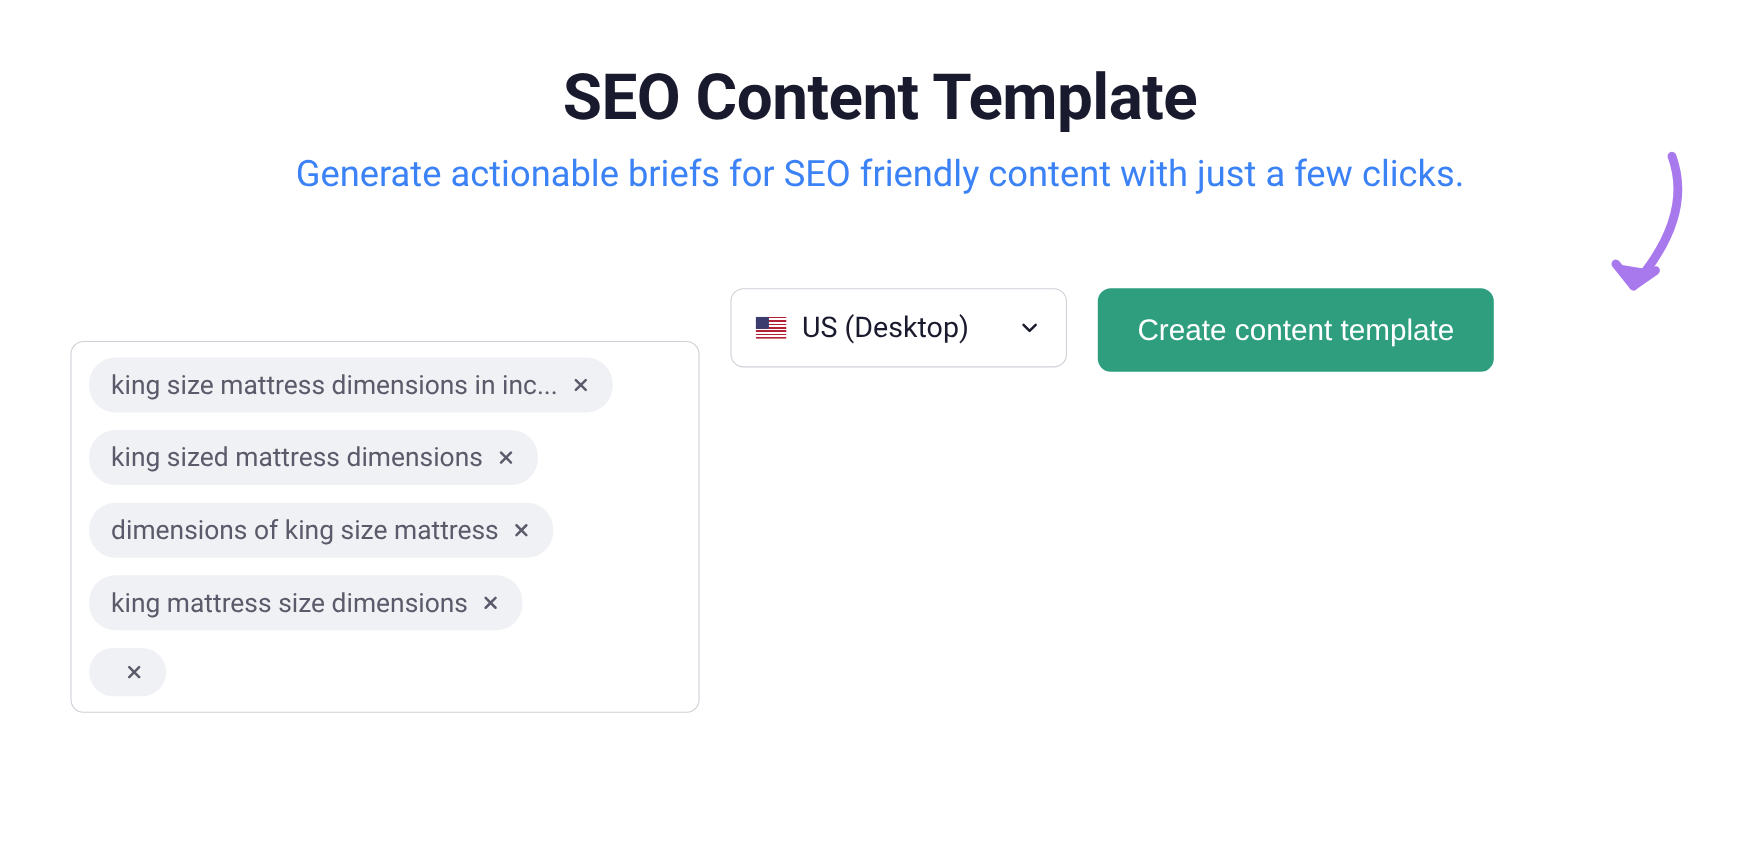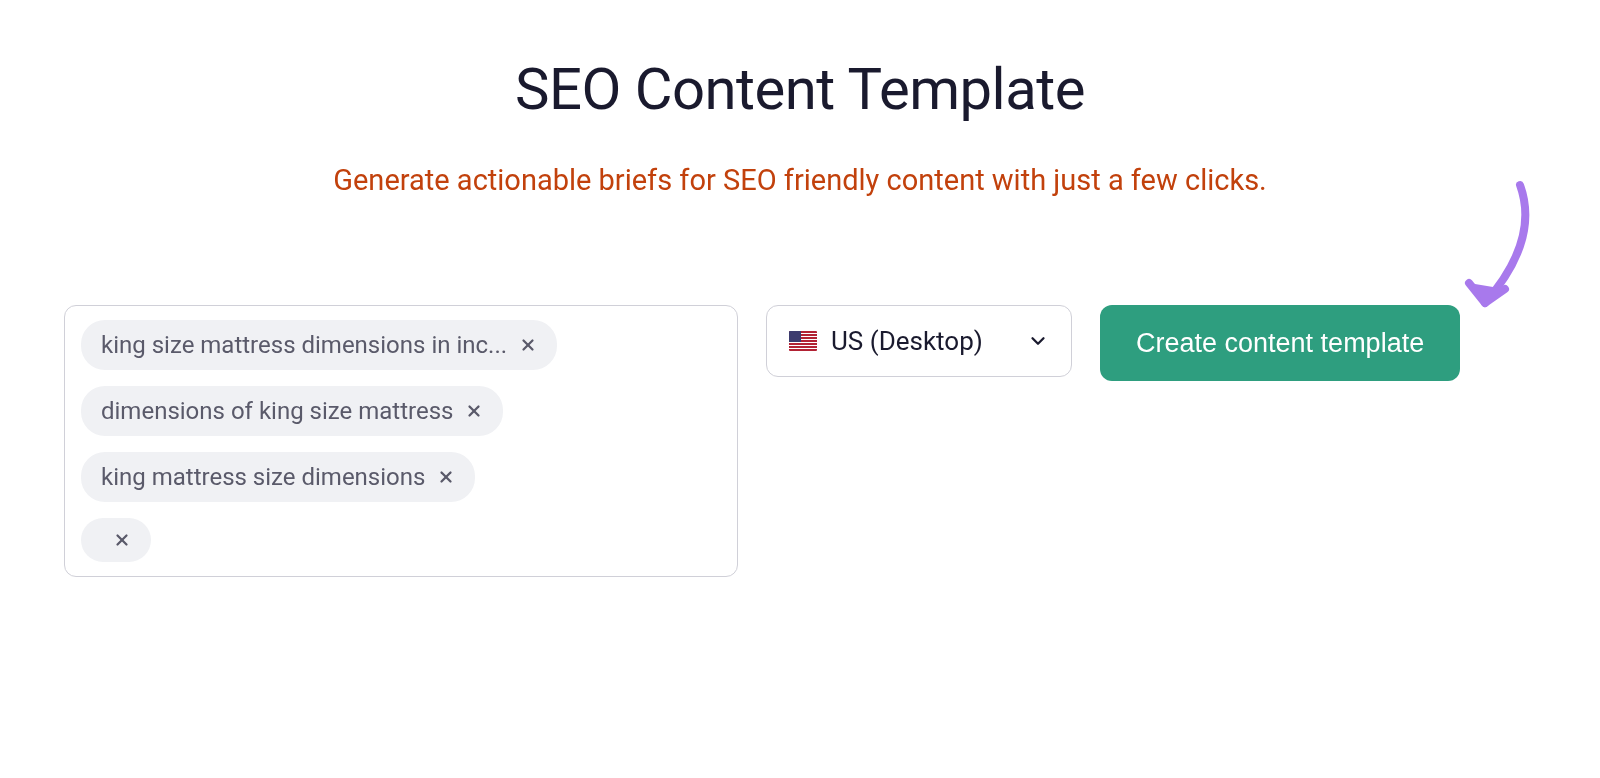--- a/index.html
+++ b/index.html
@@ -9,49 +9,50 @@
     }
     body {
       font-family: -apple-system, BlinkMacSystemFont, "Segoe UI", Roboto, Helvetica, Arial, sans-serif;
       background: #ffffff;
       width: 1600px;
       height: 778px;
       padding-top: 55px;
     }
     .page-title {
       font-size: 58px;
-      font-weight: 400;
+      font-weight: 700;
       color: #1a1a2e;
       text-align: center;
-      margin-bottom: 40px;
+      margin-bottom: 16px;
       letter-spacing: -0.5px;
     }
     .page-subtitle {
-      font-size: 29px;
-      color: #c2410c;
+      font-size: 33px;
+      color: #3b82f6;
       text-align: center;
-      margin-bottom: 108px;
+      margin-bottom: 84px;
       font-weight: 400;
     }
     .controls-row {
       display: flex;
       align-items: flex-start;
       gap: 28px;
       padding: 0 64px;
       position: relative;
     }
     .keywords-box {
-      width: 674px;
+      width: 572px;
       border: 1px solid #d0d0d8;
       border-radius: 12px;
       padding: 14px 16px;
       display: flex;
       flex-direction: column;
       align-items: flex-start;
       gap: 16px;
+      margin-top: 48px;
     }
     .keyword-tag {
       display: inline-flex;
       align-items: center;
       background: #f0f1f4;
       border-radius: 24px;
       padding: 11px 18px 11px 20px;
       max-width: 100%;
     }
     .keyword-text {
@@ -161,20 +162,29 @@
     <div class="keyword-tag">
       <span class="keyword-text">king size mattress dimensions in inc...</span>
       <span class="keyword-remove">
         <svg viewBox="0 0 24 24" fill="none" stroke="#5a5a6a" stroke-width="3" stroke-linecap="round">
             <line x1="6" y1="6" x2="18" y2="18"></line>
             <line x1="18" y1="6" x2="6" y2="18"></line>
           </svg>
       </span>
     </div>
     <div class="keyword-tag">
+      <span class="keyword-text">king sized mattress dimensions</span>
+      <span class="keyword-remove">
+        <svg viewBox="0 0 24 24" fill="none" stroke="#5a5a6a" stroke-width="3" stroke-linecap="round">
+            <line x1="6" y1="6" x2="18" y2="18"></line>
+            <line x1="18" y1="6" x2="6" y2="18"></line>
+          </svg>
+      </span>
+    </div>
+    <div class="keyword-tag">
       <span class="keyword-text">dimensions of king size mattress</span>
       <span class="keyword-remove">
         <svg viewBox="0 0 24 24" fill="none" stroke="#5a5a6a" stroke-width="3" stroke-linecap="round">
             <line x1="6" y1="6" x2="18" y2="18"></line>
             <line x1="18" y1="6" x2="6" y2="18"></line>
           </svg>
       </span>
     </div>
     <div class="keyword-tag">
       <span class="keyword-text">king mattress size dimensions</span>

